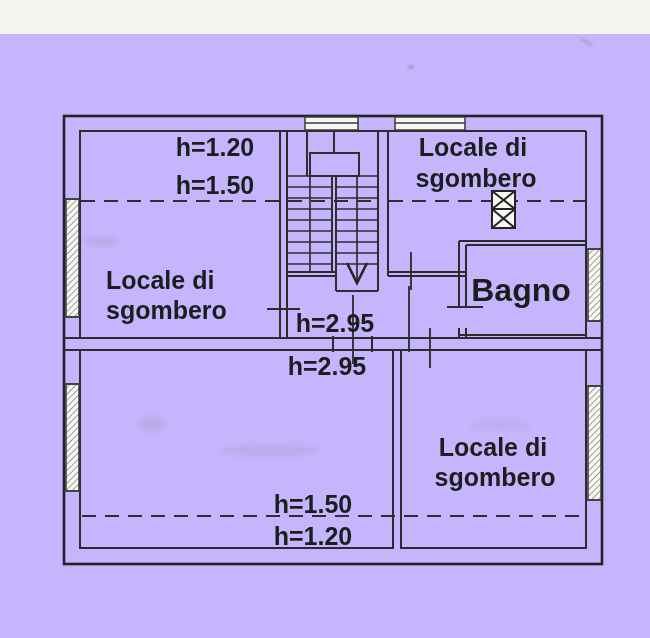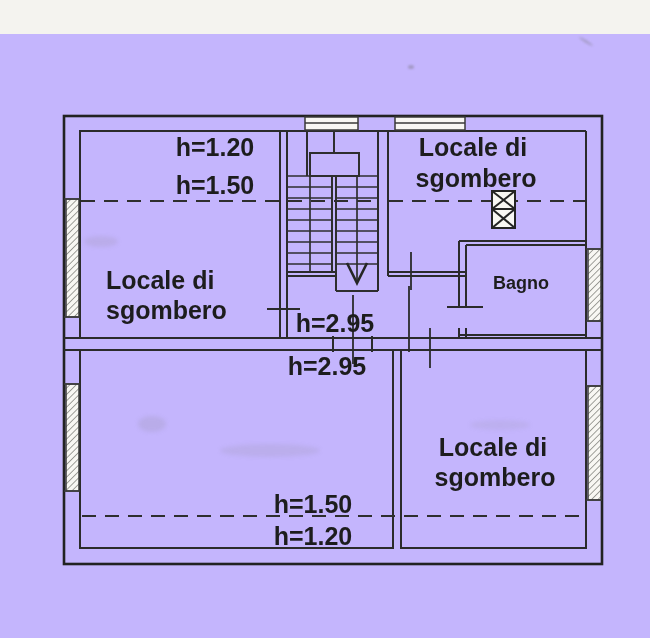--- a/index.html
+++ b/index.html
@@ -171,21 +171,21 @@
 
   <div class="lbl" style="left:215px;top:101px"><span class="ctr" style="display:inline-block">h=1.20</span></div>
   <div class="lbl" style="left:215px;top:139px"><span class="ctr" style="display:inline-block">h=1.50</span></div>
 
   <div class="lbl" style="left:106px;top:234px">Locale di</div>
   <div class="lbl" style="left:106px;top:264px">sgombero</div>
 
   <div class="lbl" style="left:473px;top:101px"><span class="ctr" style="display:inline-block">Locale di</span></div>
   <div class="lbl" style="left:476px;top:132px"><span class="ctr" style="display:inline-block">sgombero</span></div>
 
-  <div class="lbl" style="left:521px;top:240px;font-size:18px"><span class="ctr" style="display:inline-block">Bagno</span></div>
+  <div class="lbl" style="left:521px;top:240px;font-size:32px"><span class="ctr" style="display:inline-block">Bagno</span></div>
 
   <div class="lbl" style="left:335px;top:277px"><span class="ctr" style="display:inline-block">h=2.95</span></div>
   <div class="lbl" style="left:327px;top:320px"><span class="ctr" style="display:inline-block">h=2.95</span></div>
 
 
   <div class="lbl" style="left:313px;top:458px"><span class="ctr" style="display:inline-block">h=1.50</span></div>
   <div class="lbl" style="left:313px;top:490px"><span class="ctr" style="display:inline-block">h=1.20</span></div>
 
   <div class="lbl" style="left:493px;top:401px"><span class="ctr" style="display:inline-block">Locale di</span></div>
   <div class="lbl" style="left:495px;top:431px"><span class="ctr" style="display:inline-block">sgombero</span></div>

